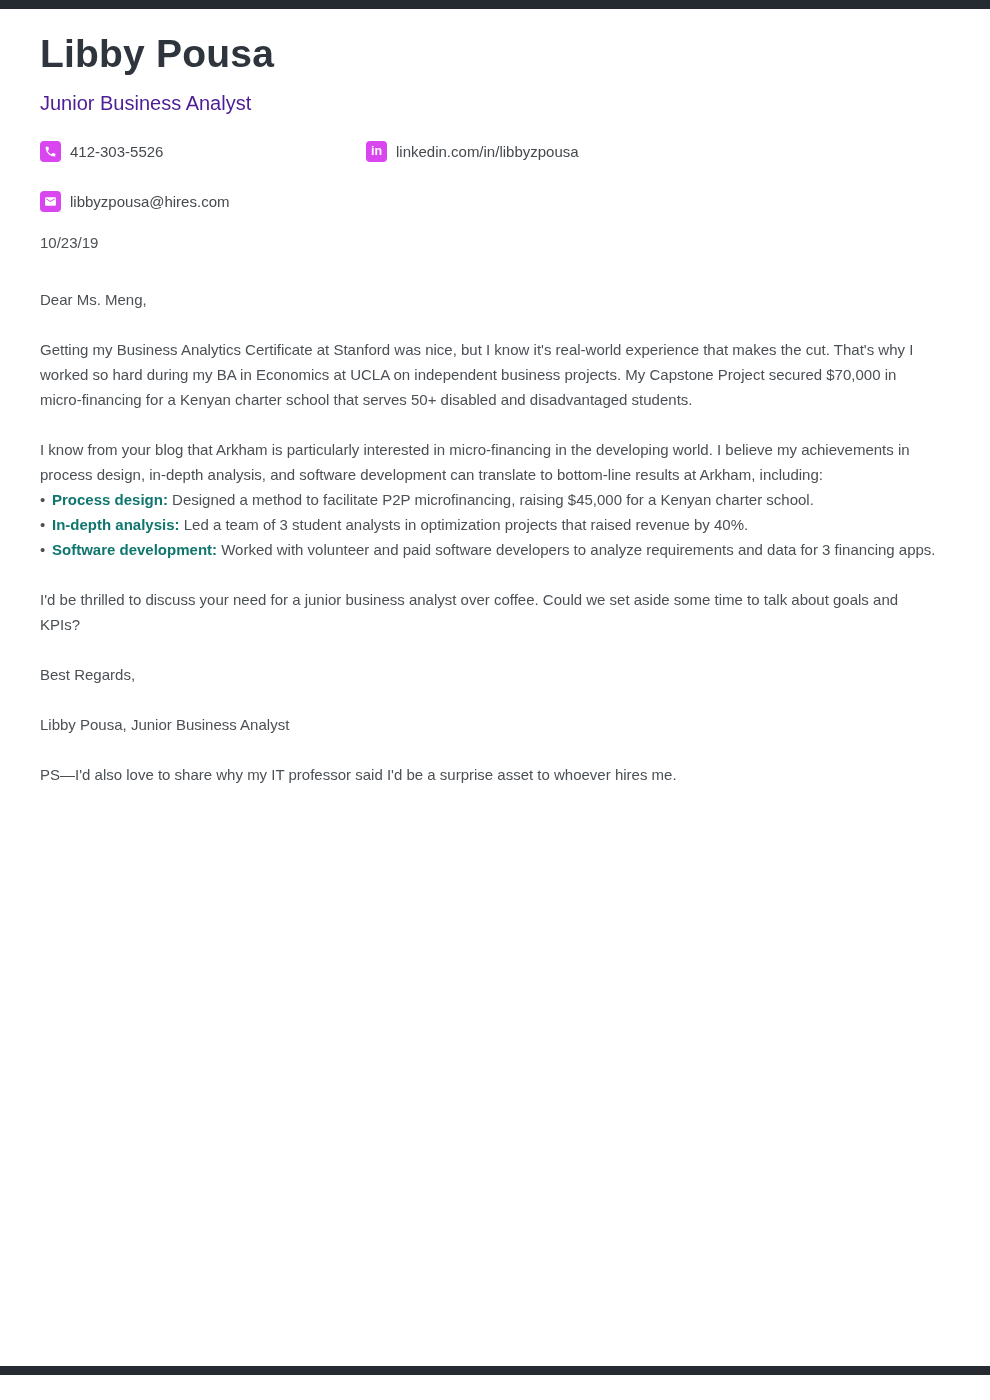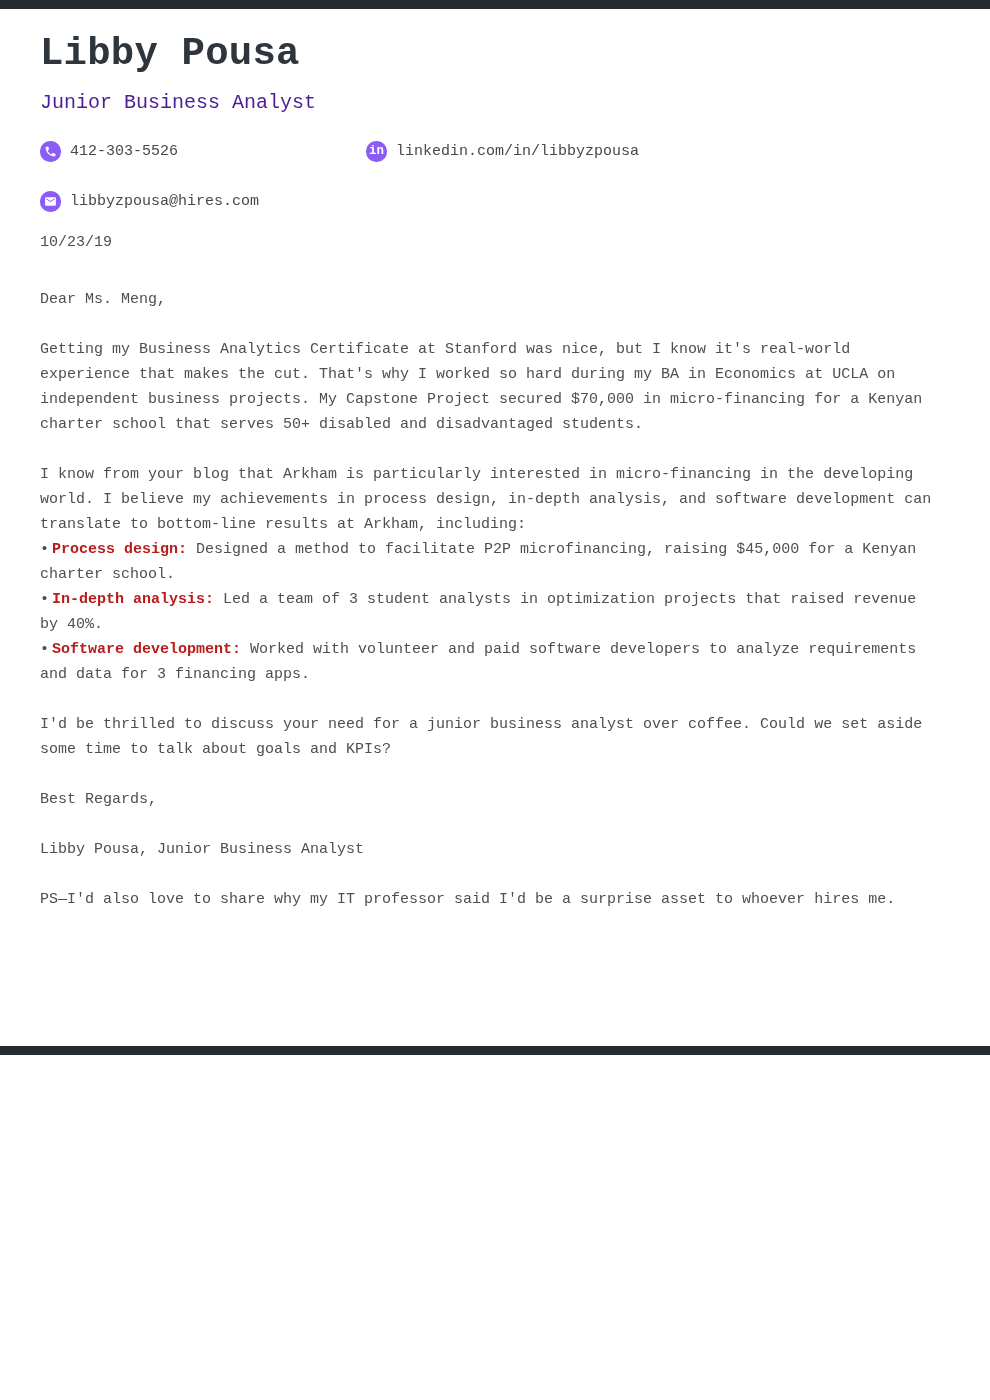--- a/index.html
+++ b/index.html
@@ -1,21 +1,21 @@
 <!DOCTYPE html>
 <html><head>
 <meta charset="utf-8">
 <style>
   html, body { margin: 0; padding: 0; background: #ffffff; }
   .page {
     position: relative;
     width: 990px;
-    height: 1055px;
+    height: 1375px;
     background: #ffffff;
-    font-family: Liberation Mono, monospace;
+    font-family: Liberation Sans, sans-serif;
     font-size: 15px;
     line-height: 25px;
     color: #4b5055;
     overflow: hidden;
     box-sizing: border-box;
   }
   .accent-bar {
     position: absolute;
     left: 0;
     width: 100%;
@@ -48,22 +48,22 @@
     row-gap: 25px;
   }
   .contact-item {
     display: flex;
     align-items: center;
     color: #45494e;
   }
   .ci-icon {
     width: 21px;
     height: 21px;
-    border-radius: 10px;
-    background: #8b5cf6;
+    border-radius: 4px;
+    background: #d946ef;
     color: #ffffff;
     display: inline-flex;
     align-items: center;
     justify-content: center;
     margin-right: 9px;
     flex: 0 0 auto;
   }
   .ci-icon svg { display: block; }
   .ci-icon.linkedin {
     font-size: 12.5px;
@@ -83,21 +83,21 @@
     list-style: none;
     margin: 0;
     padding: 0;
   }
   ul.achievements li { line-height: 25px; }
   .blt {
     display: inline-block;
     width: 12px;
     color: #4b5055;
   }
-  .term { font-weight: 700; color: #b91c1c; }
+  .term { font-weight: 700; color: #0f766e; }
 </style>
 </head>
 <body>
 
 <div class="page">
   <div class="accent-bar top"></div>
 
   <header>
     <h1 class="name">Libby Pousa</h1>
     <div class="job-title">Junior Business Analyst</div>

